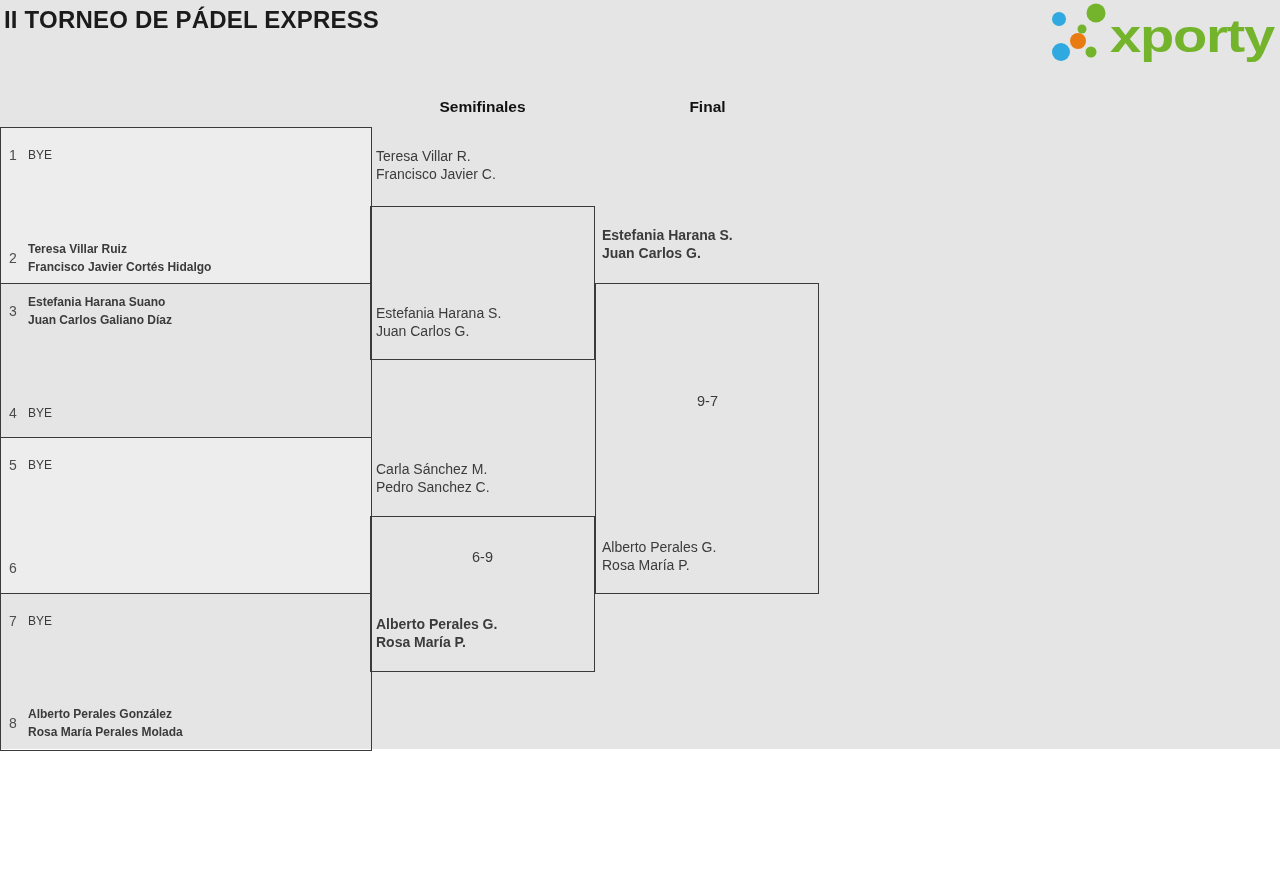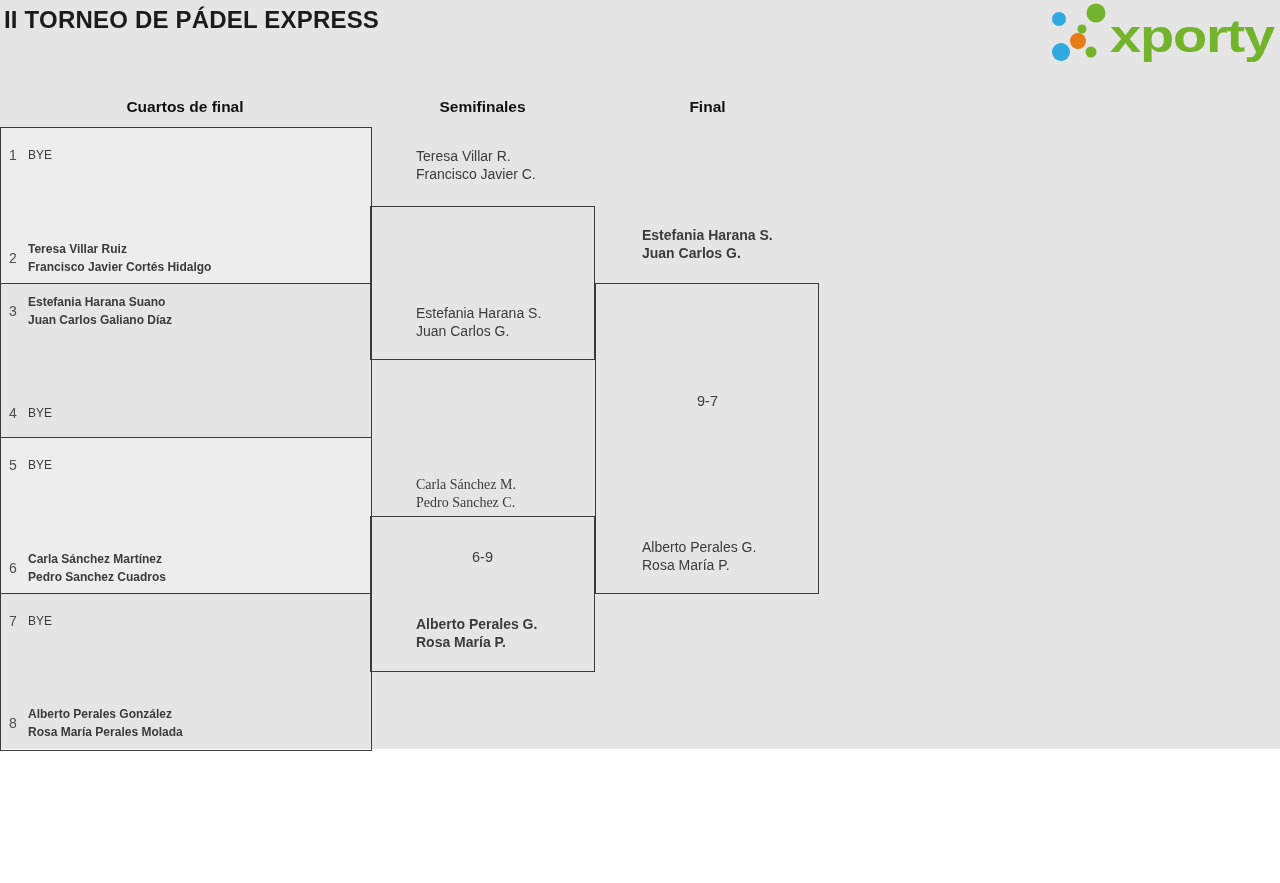--- a/index.html
+++ b/index.html
@@ -38,25 +38,25 @@
   .names span { display:block; white-space:nowrap; }
   .names.w span { font-weight:600; }
 
   
   .box { position:absolute; border:1.5px solid #3a3a3a; background:transparent; }
   .box-sf1   { left:370px; top:206px; width:223px; height:152px; }
   .box-sf2   { left:370px; top:516px; width:223px; height:154px; }
   .box-final { left:595px; top:283px; width:222px; height:309px; }
 
   .adv { position:absolute; font-size:14px; line-height:18px; color:#3b3b3b; }
-  .adv span { display:block; white-space:nowrap;margin-left:40px; }
+  .adv span { display:block; white-space:nowrap; }
   .adv.w span { font-weight:600; }
   .adv-sf1-top { left:376px; top:147px; }
   .adv-sf1-bot { left:376px; top:304px; }
-  .adv-sf2-top { left:376px; top:476px;font-family:Liberation Serif, serif; }
+  .adv-sf2-top { left:376px; top:460px; }
   .adv-sf2-bot { left:376px; top:615px; }
   .adv-f-top   { left:602px; top:226px; }
   .adv-f-bot   { left:602px; top:538px; }
 
   .score { position:absolute; font-size:14.5px; line-height:18px; color:#3b3b3b;
            text-align:center; }
   .score-sf2   { left:370px; width:225px; top:548px; }
   .score-final { left:595px; width:225px; top:392px; }
 </style>
 </head>
@@ -73,21 +73,20 @@
       <circle cx="11" cy="17" r="7" fill="#30a8e0"></circle>
       <circle cx="48" cy="11" r="9.5" fill="#74b42c"></circle>
       <circle cx="34" cy="27" r="4.5" fill="#74b42c"></circle>
       <circle cx="30" cy="39" r="8" fill="#e87c12"></circle>
       <circle cx="13" cy="50" r="9" fill="#30a8e0"></circle>
       <circle cx="43" cy="50" r="5.5" fill="#74b42c"></circle>
     </g>
     <text x="62" y="50" font-size="46" font-weight="bold" fill="#74b42c" font-family="Liberation Sans, sans-serif" letter-spacing="-1" textLength="164" lengthAdjust="spacingAndGlyphs">xporty</text>
   </svg>
 
-  <div class="round-header rh-qf">Cuartos de final</div>
   <div class="round-header rh-sf">Semifinales</div>
   <div class="round-header rh-f">Final</div>
 
   <div class="qf-col">
 
     <div class="qf-box h156 shaded">
       <div class="team-row slot-top">
         <span class="seed">1</span>
         <span class="names">
           <span>BYE</span>
@@ -123,24 +122,20 @@
     <div class="qf-box h156 shaded">
       <div class="team-row slot-top">
         <span class="seed">5</span>
         <span class="names">
           <span>BYE</span>
           <span></span>
         </span>
       </div>
       <div class="team-row slot-bottom">
         <span class="seed">6</span>
-        <span class="names w">
-          <span>Carla Sánchez Martínez</span>
-          <span>Pedro Sanchez Cuadros</span>
-        </span>
       </div>
     </div>
 
     <div class="qf-box h155">
       <div class="team-row slot-top">
         <span class="seed">7</span>
         <span class="names">
           <span>BYE</span>
           <span></span>
         </span>

